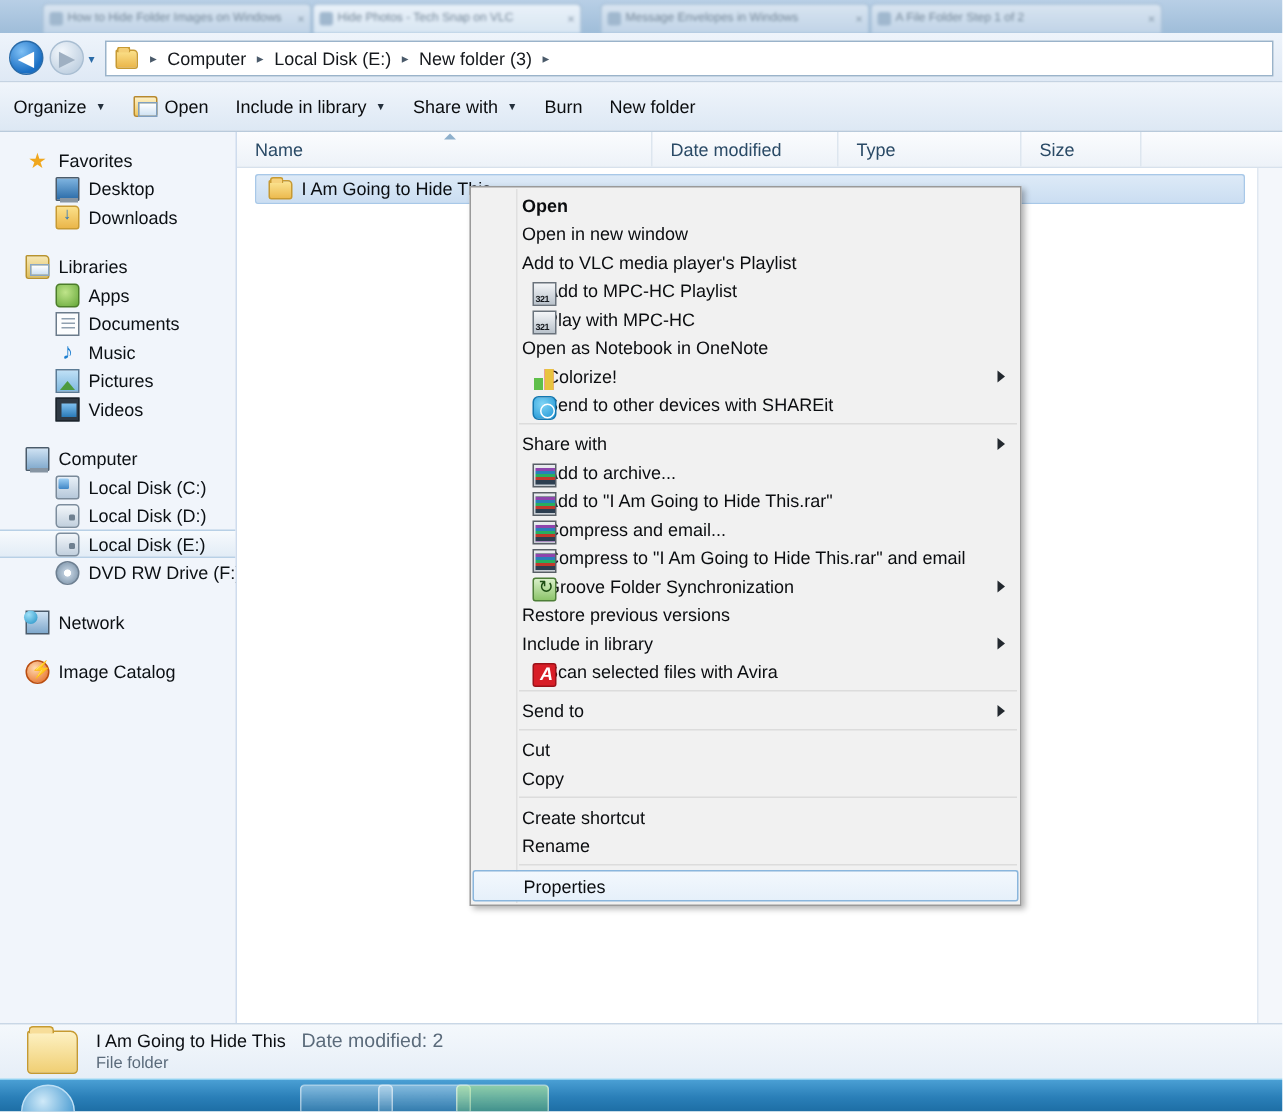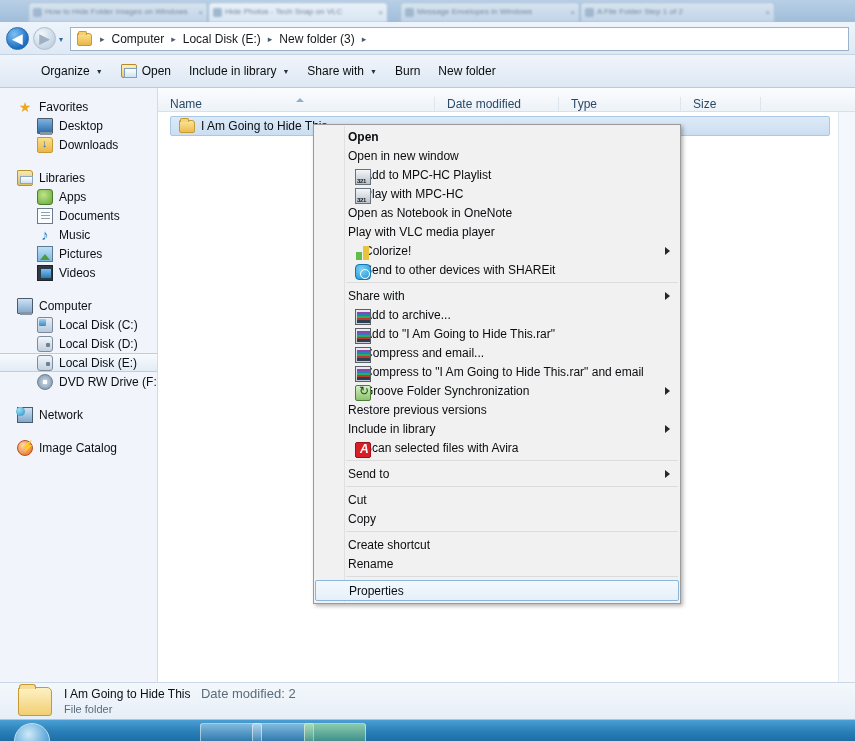--- a/index.html
+++ b/index.html
@@ -66,21 +66,21 @@
     background: #f4cf77; border: 1px solid #c79a33; border-bottom: none; border-radius: 2px 2px 0 0;
   }
   .crumb { font-size: 12px; color: #15181c; padding: 0 2px; white-space: nowrap; }
   .crumb-sep { font-size: 9px; color: #4a5a6a; padding: 0 5px; }
 
   
   .toolbar {
     position: absolute; left: 0; top: 55px; width: 855px; height: 33px;
     background: linear-gradient(#f0f5fb, #dde8f4);
     border-bottom: 1px solid #b9cadb;
-    display: flex; align-items: center; padding-left: 32px;
+    display: flex; align-items: center; padding-left: 0;
   }
   .tbitem {
     display: flex; align-items: center; height: 25px; padding: 0 9px;
     font-size: 12px; color: #0b0d0f; white-space: nowrap;
   }
   .tbcaret { font-size: 7px; margin-left: 6px; color: #25313d; }
   .tb-openicon {
     width: 16px; height: 14px; margin-right: 5px; position: relative;
     background: linear-gradient(#fdf0c4, #f0c860);
     border: 1px solid #b8892c; border-radius: 1px 2px 2px 2px;
@@ -136,21 +136,20 @@
   .ic-imgcat::after { content:"⚡"; position:absolute; left:3px; top:-1px; font-size:11px; color:#fff; }
 
   
   .filelist {
     position: absolute; left: 158px; top: 88px; right: 0; bottom: 59px;
     background: #fff; overflow: hidden;
   }
   .colheader {
     display: flex; height: 24px; background: linear-gradient(#fbfcfe, #edf2f8);
     border-bottom: 1px solid #d7e1ec;
-    align-items: flex-end;
   }
   .colcell {
     font-size: 12px; color: #2a4a66; display: flex; align-items: center;
     padding-left: 12px; border-right: 1px solid #dde6ef; position: relative;
     white-space: nowrap;
   }
   .sortarrow {
     position: absolute; left: 50%; top: 1px; width: 0; height: 0;
     border-left: 4px solid transparent; border-right: 4px solid transparent;
     border-bottom: 4px solid #8fb0cc;
@@ -445,32 +444,32 @@
 
   <div class="ctxmenu">
 
     <div class="ctxitem bold">
       <span>Open</span>
     </div>
     <div class="ctxitem">
       <span>Open in new window</span>
     </div>
     <div class="ctxitem">
+      <span>Add to VLC media player's Playlist</span>
+    </div>
+    <div class="ctxitem">
       <span class="ctxicon mi-mpc"></span>
       <span>Add to MPC-HC Playlist</span>
     </div>
     <div class="ctxitem">
       <span class="ctxicon mi-mpc"></span>
       <span>Play with MPC-HC</span>
     </div>
     <div class="ctxitem">
       <span>Open as Notebook in OneNote</span>
-    </div>
-    <div class="ctxitem">
-      <span>Play with VLC media player</span>
     </div>
     <div class="ctxitem">
       <span class="ctxicon mi-colorize"></span>
       <span>Colorize!</span>
       <span class="ctxarrow"></span>
     </div>
     <div class="ctxitem">
       <span class="ctxicon mi-shareit"></span>
       <span>Send to other devices with SHAREit</span>
     </div>

